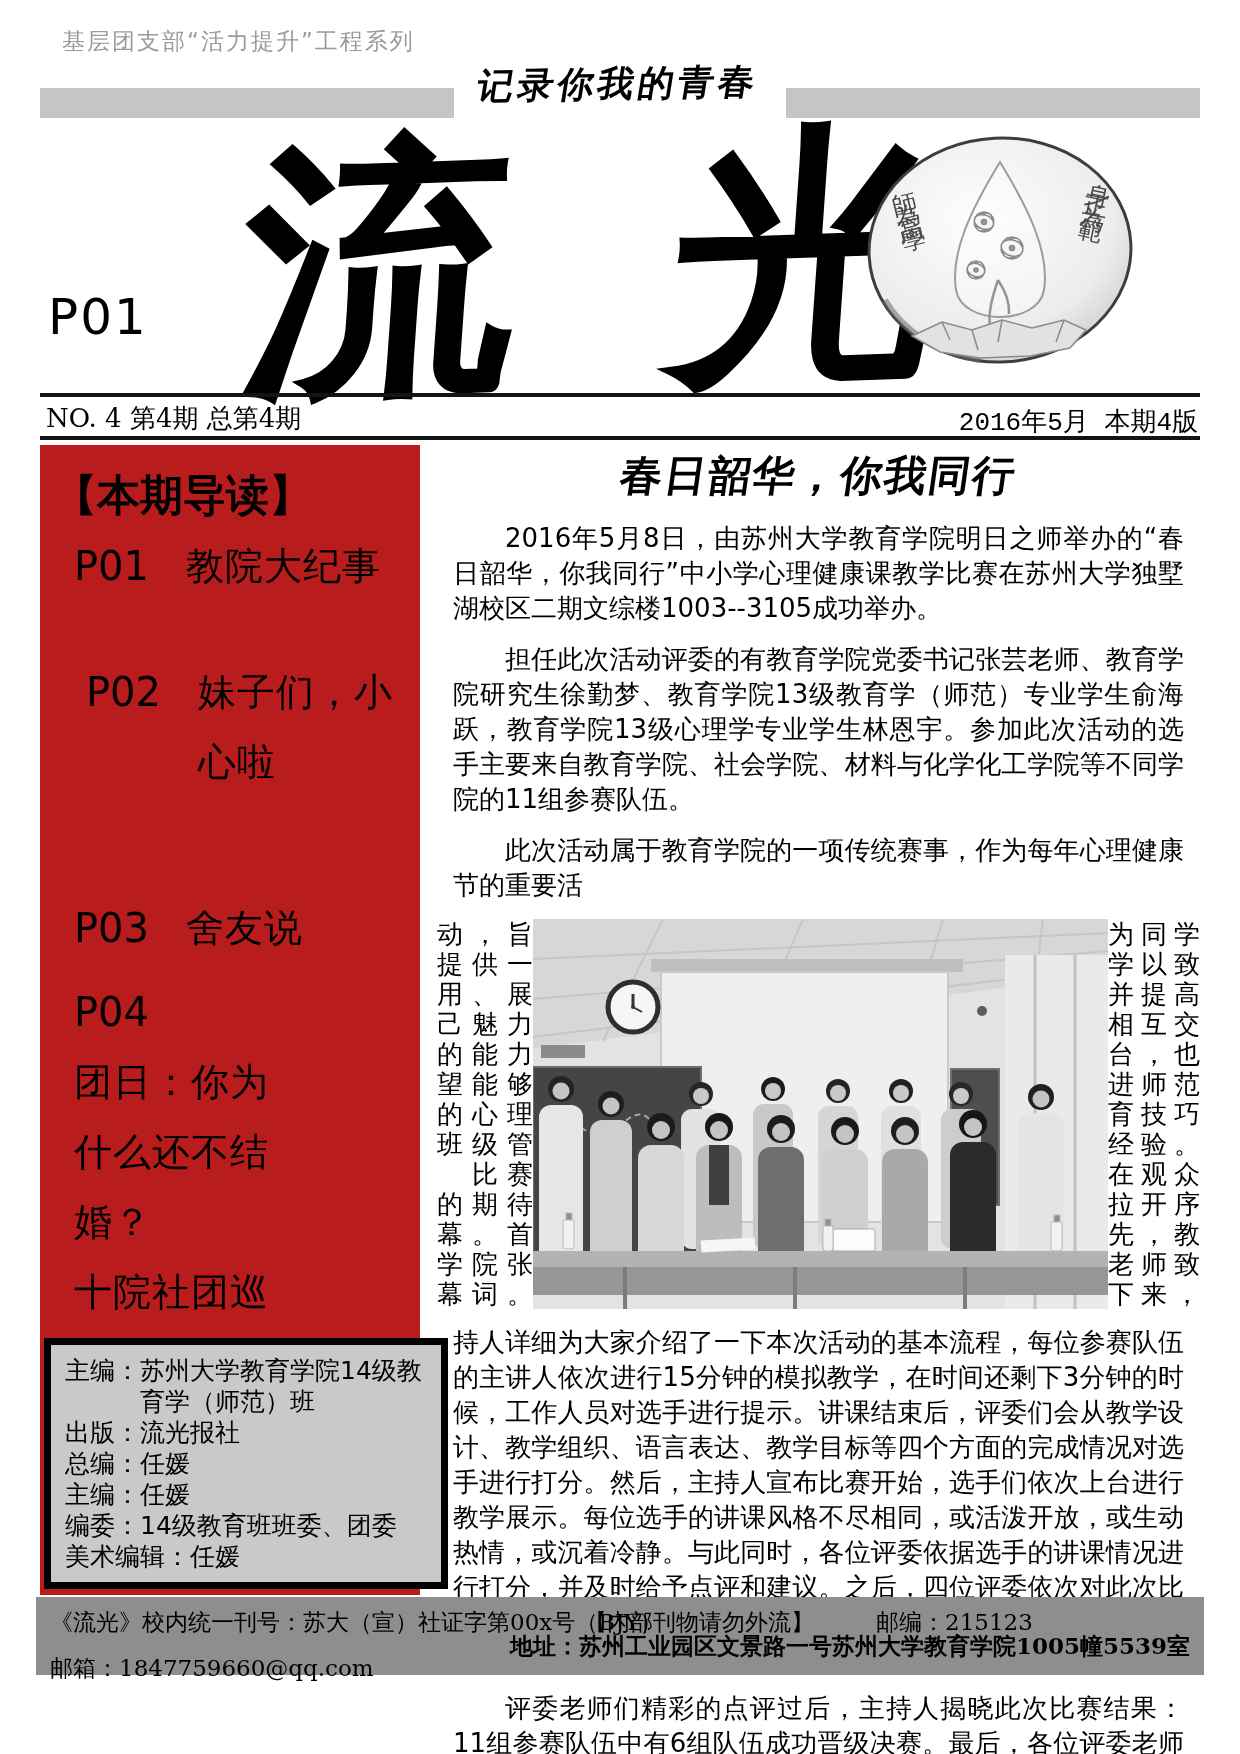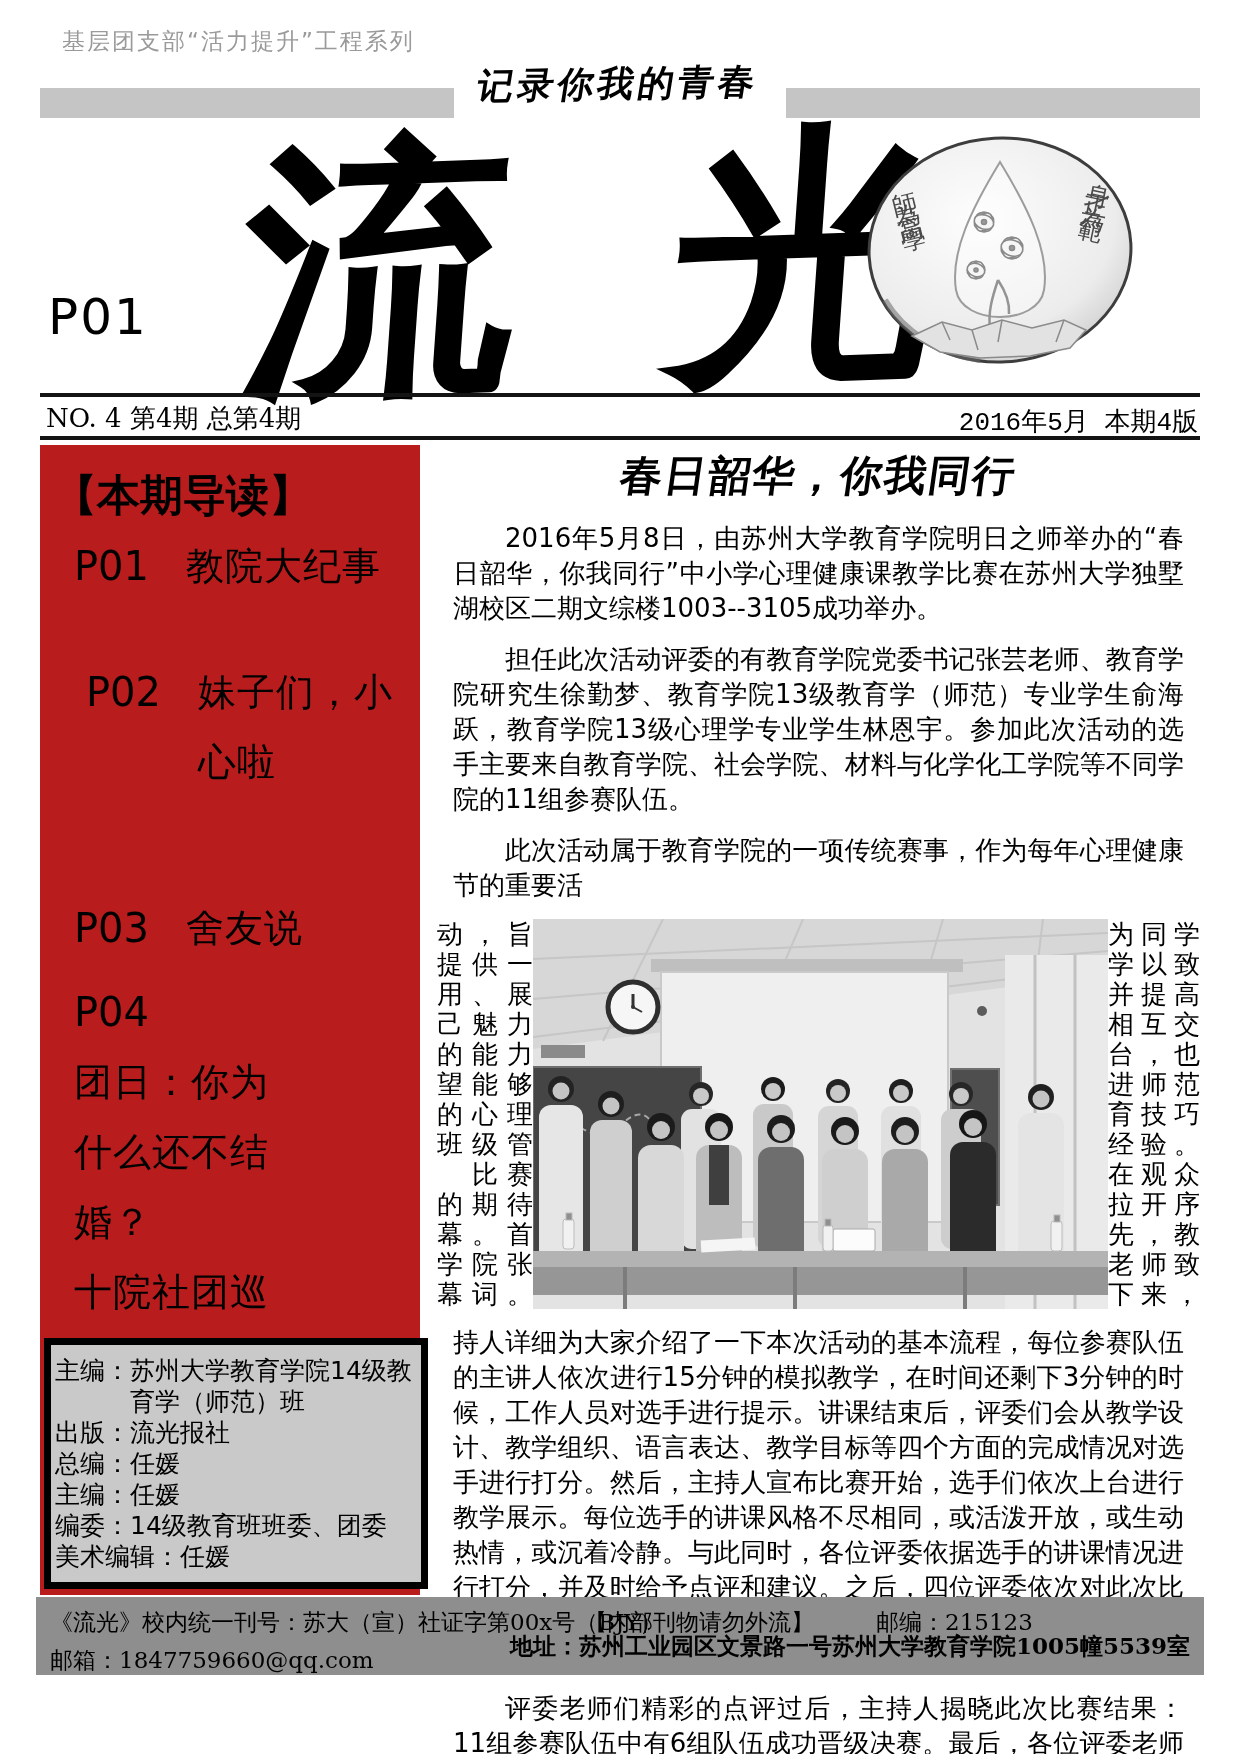--- a/index.html
+++ b/index.html
@@ -37,21 +37,21 @@
 
   
   .sidebar { position:absolute; left:40px; top:445px; width:380px; height:1150px; background:#b91c1c; }
   .toc-heading { position:absolute; left:14px; top:22px; font-size:43px; font-weight:bold; }
   .toc-item { position:absolute; left:34px; display:flex; }
   .toc-item.i1 { top:86px; } .toc-item.i2 { top:212px;margin-left:12px; } .toc-item.i3 { top:448px; } .toc-item.i4 { top:532px;flex-direction:column; }
   .toc-page  { width:112px; font-size:40px; line-height:70px; }
   .toc-title { font-size:38px; line-height:70px; white-space:pre-line; letter-spacing:1px; }
 
   .credits-box { position:absolute; left:4px; top:893px; width:362px; border:7px solid #000;
-                 background:#c9c9c9; padding:10px 4px; }
+                 background:#c9c9c9; padding:10px 14px; }
   .credits-box div { font-size:25px; line-height:31px; white-space:pre-line; }
 
   
   .article-title { position:absolute; left:437px; top:448px; width:763px; text-align:center;
                    font-size:42px; font-weight:bold; font-family:"DejaVu Serif","Liberation Serif",serif;
                    transform:skewX(-8deg); letter-spacing:2px; }
   .article-body { position:absolute; left:437px; top:505px; width:763px; font-size:26px; line-height:35px;
                   text-align:justify; }
   .para { text-indent:2em; margin:16px; }
   .para.noindent { text-indent:0; }
@@ -59,21 +59,21 @@
   .wrap-col { width:96px; font-size:26px; line-height:30px; }
   .wrap-col.right { width:92px; }
   .wrap-col div { text-align:justify; text-align-last:justify; height:30px; overflow:hidden; }
   .photo { width:575px; height:390px; }
   .byline { text-align:right; font-size:24px; margin-top:4px; padding-right:6px; }
 
   
   .footer-bar { position:absolute; left:36px; top:1597px; width:1168px; height:78px; background:#8e8e8e; color:#000; }
   .footer-bar span { position:absolute; font-size:23px; font-family:"DejaVu Serif",serif; }
   .f-l1a { left:14px; top:10px; } .f-l1b { left:548px; top:10px; } .f-l1c { left:840px; top:10px; }
-  .f-l2a { left:14px; top:48px; } .f-l2b { right:14px; top:34px;font-weight:bold; }
+  .f-l2a { left:14px; top:56px; } .f-l2b { right:14px; top:34px;font-weight:bold; }
 </style>
 </head>
 <body>
 
 <div class="page">
 
   <div class="series-header">基层团支部“活力提升”工程系列</div>
   <div class="decor-bar left"></div>
   <div class="decor-bar right"></div>
   <div class="tagline">记录你我的青春</div>

